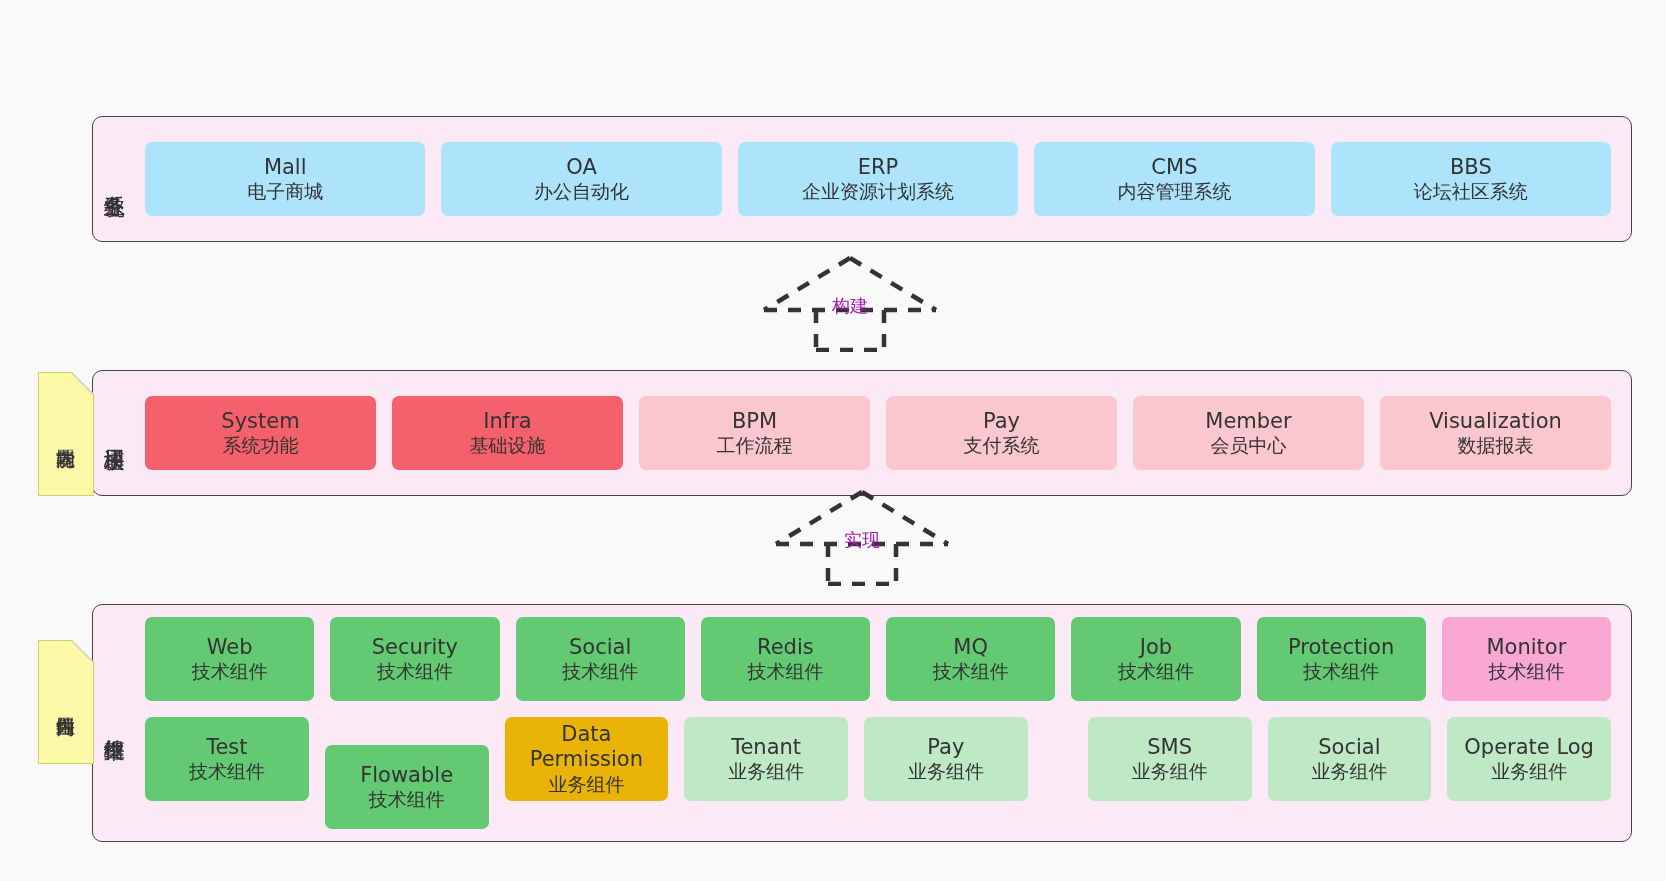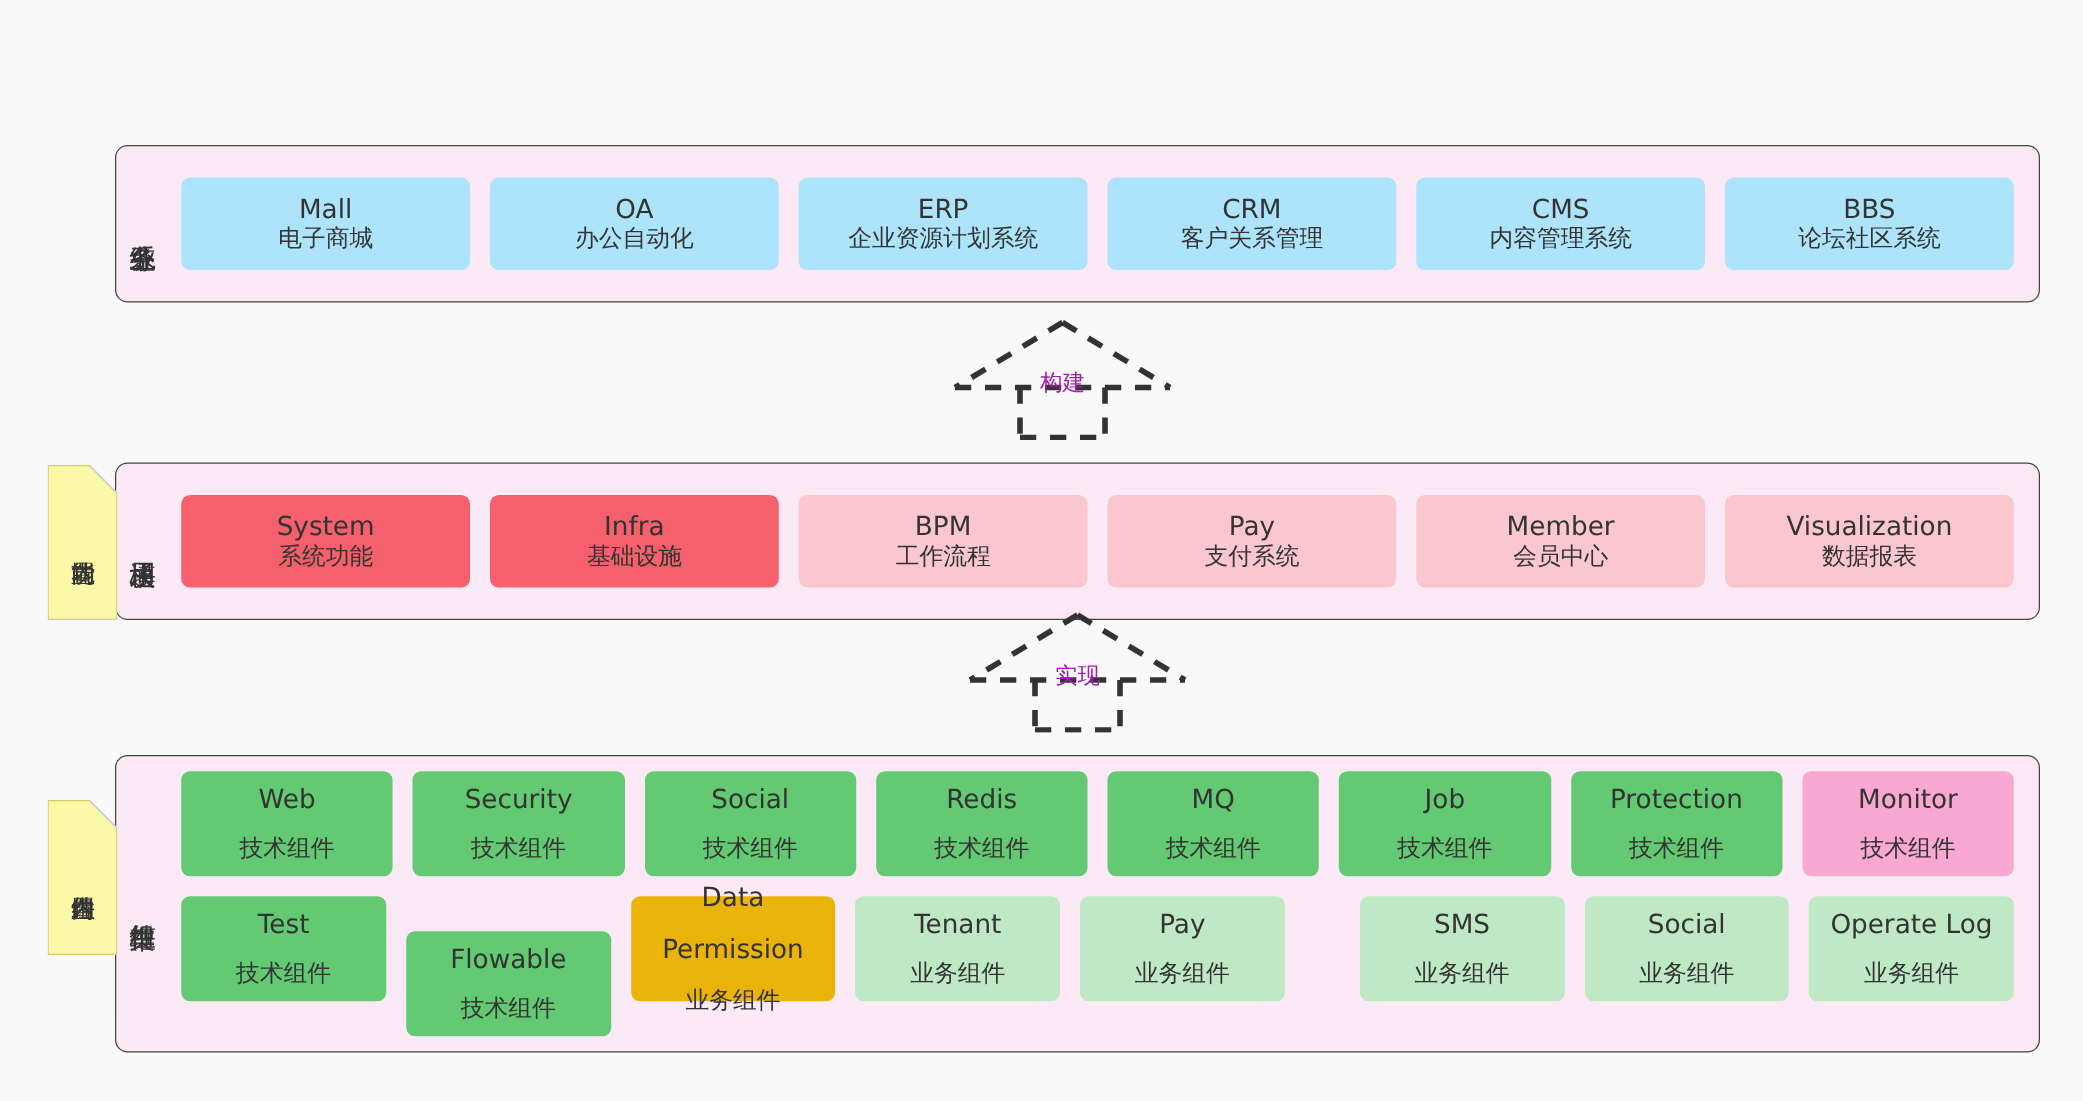--- a/index.html
+++ b/index.html
@@ -79,21 +79,21 @@
   #layer-business .card { height: 74px; }
 
   #layer-common {
     left: 92px; top: 370px; width: 1540px; height: 126px;
   }
   #layer-common .card { height: 74px; }
 
   #layer-framework {
     left: 92px; top: 604px; width: 1540px; height: 238px;
   }
-  #layer-framework .card { height: 84px; gap: 16px; }
+  #layer-framework .card { height: 84px; }
 
   
   .note {
     position: absolute;
     background: #fbf8a8;
     border: 1.3px solid #cfcf66;
     box-sizing: border-box;
     display: flex;
     align-items: center;
     justify-content: center;
@@ -148,24 +148,20 @@
       </div>
       <div class="card" style="background: rgb(173, 228, 251);">
         <span class="t1">OA</span>
         <span class="t2">办公自动化</span>
       </div>
       <div class="card" style="background: rgb(173, 228, 251);">
         <span class="t1">ERP</span>
         <span class="t2">企业资源计划系统</span>
       </div>
       <div class="card" style="background: rgb(173, 228, 251);">
-        <span class="t1">CRM</span>
-        <span class="t2">客户关系管理</span>
-      </div>
-      <div class="card" style="background: rgb(173, 228, 251);">
         <span class="t1">CMS</span>
         <span class="t2">内容管理系统</span>
       </div>
       <div class="card" style="background: rgb(173, 228, 251);">
         <span class="t1">BBS</span>
         <span class="t2">论坛社区系统</span>
       </div>
     </div>
   </div>
 </div>

